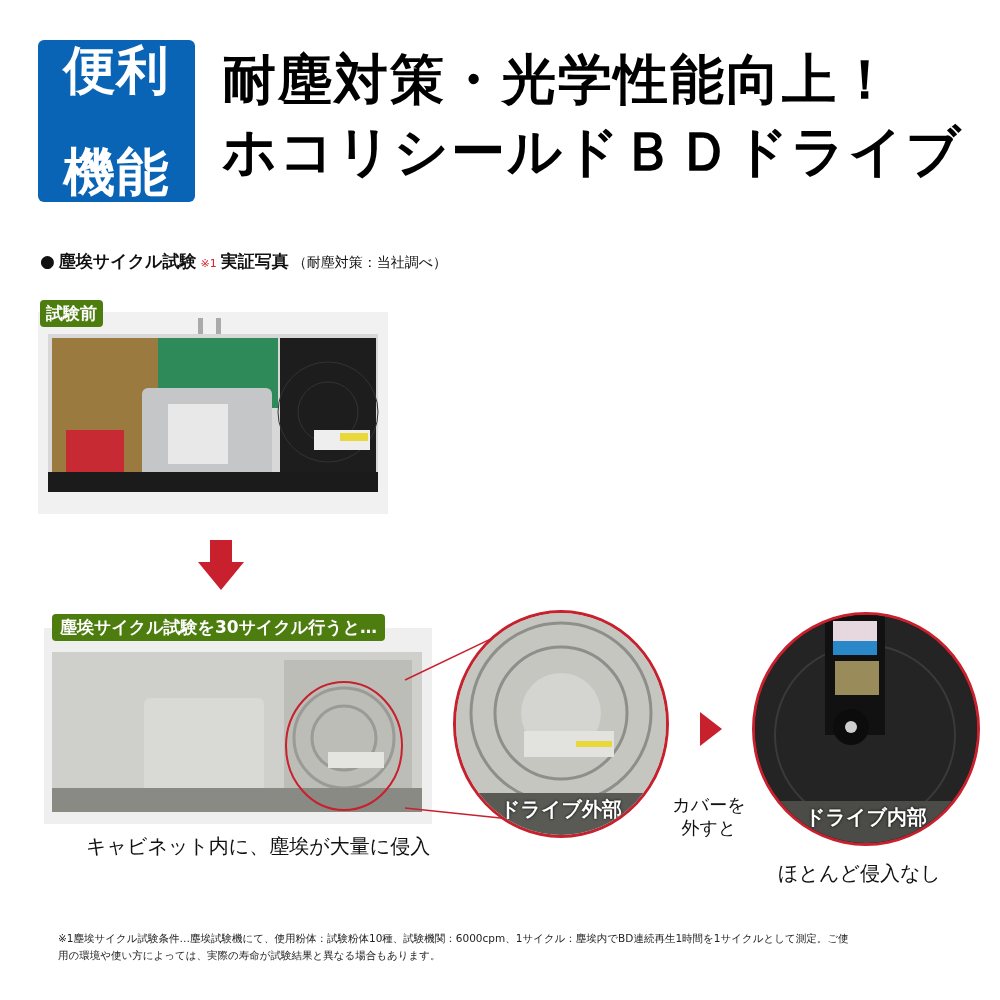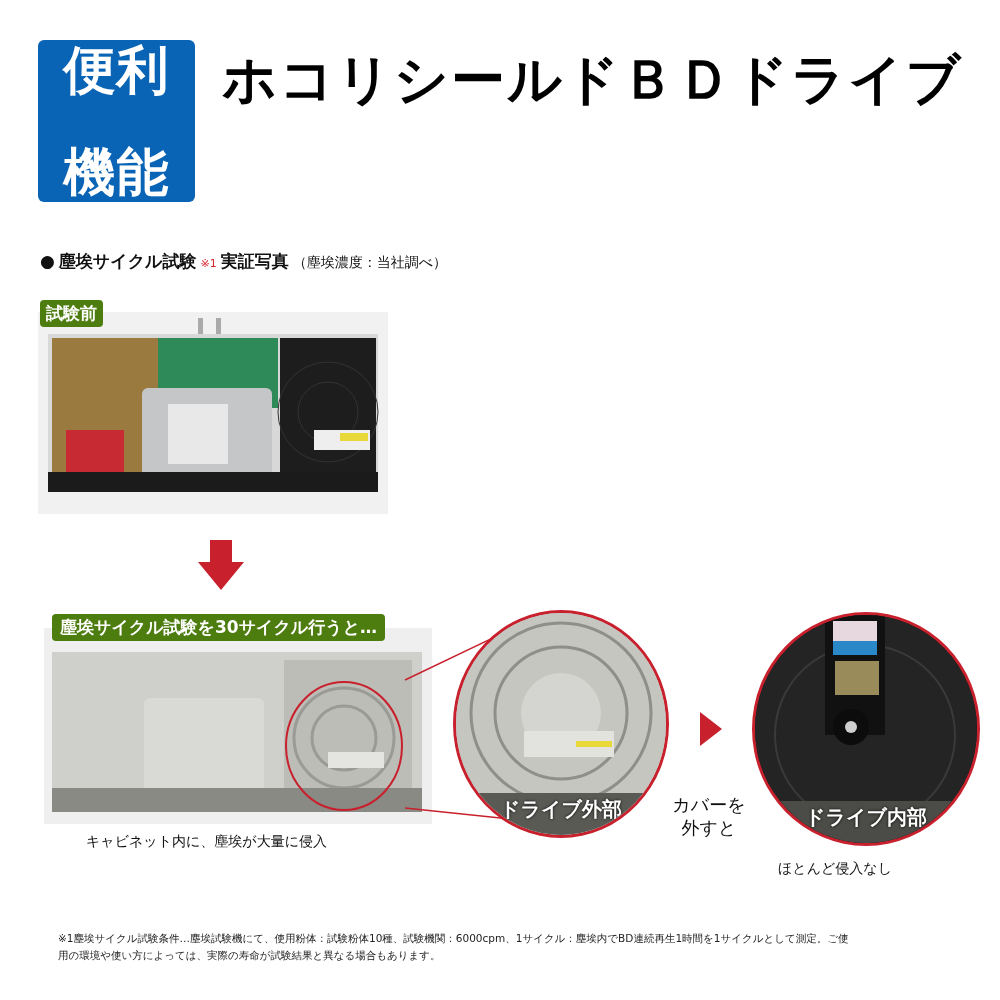--- a/index.html
+++ b/index.html
@@ -16,43 +16,44 @@
   .before-label { left:40px; top:300px; font-size:17px; padding:2px 6px; }
   .after-label { left:52px; top:614px; font-size:17px; padding:2px 8px; }
   .arrow-down { position:absolute; left:198px; top:540px; width:46px; height:50px; }
   .zoom-line { position:absolute; left:0; top:0; width:1000px; height:1000px; pointer-events:none; }
   .circle { position:absolute; border-radius:50%; border:3px solid #c8202d; overflow:hidden; }
   .circle-outer { left:453px; top:610px; width:210px; height:222px; background:#c9c9c4; }
   .circle-inner { left:752px; top:612px; width:222px; height:228px; background:#1e1e1e; }
   .circle-caption { position:absolute; left:0; right:0; bottom:12px; text-align:center; color:#fff; font-weight:bold; font-size:20px; text-shadow:0 0 3px #000; }
   .arrow-right { position:absolute; left:700px; top:712px; width:22px; height:34px; }
   .mid-text { position:absolute; left:664px; top:793px; font-size:18px; line-height:23px; text-align:center; width:90px; }
-  .caption { position:absolute; font-size:14px; white-space:nowrap;font-family:Liberation Mono, monospace; }
+  .caption { position:absolute; font-size:20px; white-space:nowrap;font-family:Liberation Mono, monospace; }
   .cap-left { left:86px; top:833px; }
   .cap-right { left:778px; top:860px; }
   .footnote { position:absolute; left:58px; top:930px; width:900px; font-size:10.5px; line-height:17px; color:#222; }
 </style>
 </head>
 <body>
 
 <div class="badge">
   <span>便利</span>
   <span>機能</span>
 </div>
 
 <div class="headline">
+  <div>耐塵対策・光学性能向上！</div>
   <div>ホコリシールドＢＤドライブ</div>
 </div>
 
 <div class="subhead">
   <span>●</span>
   <span>塵埃サイクル試験</span>
   <span class="sup">※1</span>
   <span>実証写真</span>
-  <span class="note">（塵埃濃度：当社調べ）</span>
+  <span class="note">（耐塵対策：当社調べ）</span>
 </div>
 
 <div class="photo before-photo">
   <svg width="350" height="202" viewBox="0 0 350 202">
     <rect x="0" y="0" width="350" height="202" fill="#f1f1f1"></rect>
     <rect x="10" y="22" width="330" height="150" fill="#d8d8d8"></rect>
     <rect x="14" y="26" width="110" height="140" fill="#9a7a3e"></rect>
     <rect x="28" y="118" width="58" height="48" fill="#c72a32"></rect>
     <rect x="120" y="26" width="120" height="70" fill="#2f8a5a"></rect>
     <rect x="104" y="76" width="130" height="96" rx="6" fill="#c4c6c8"></rect>

